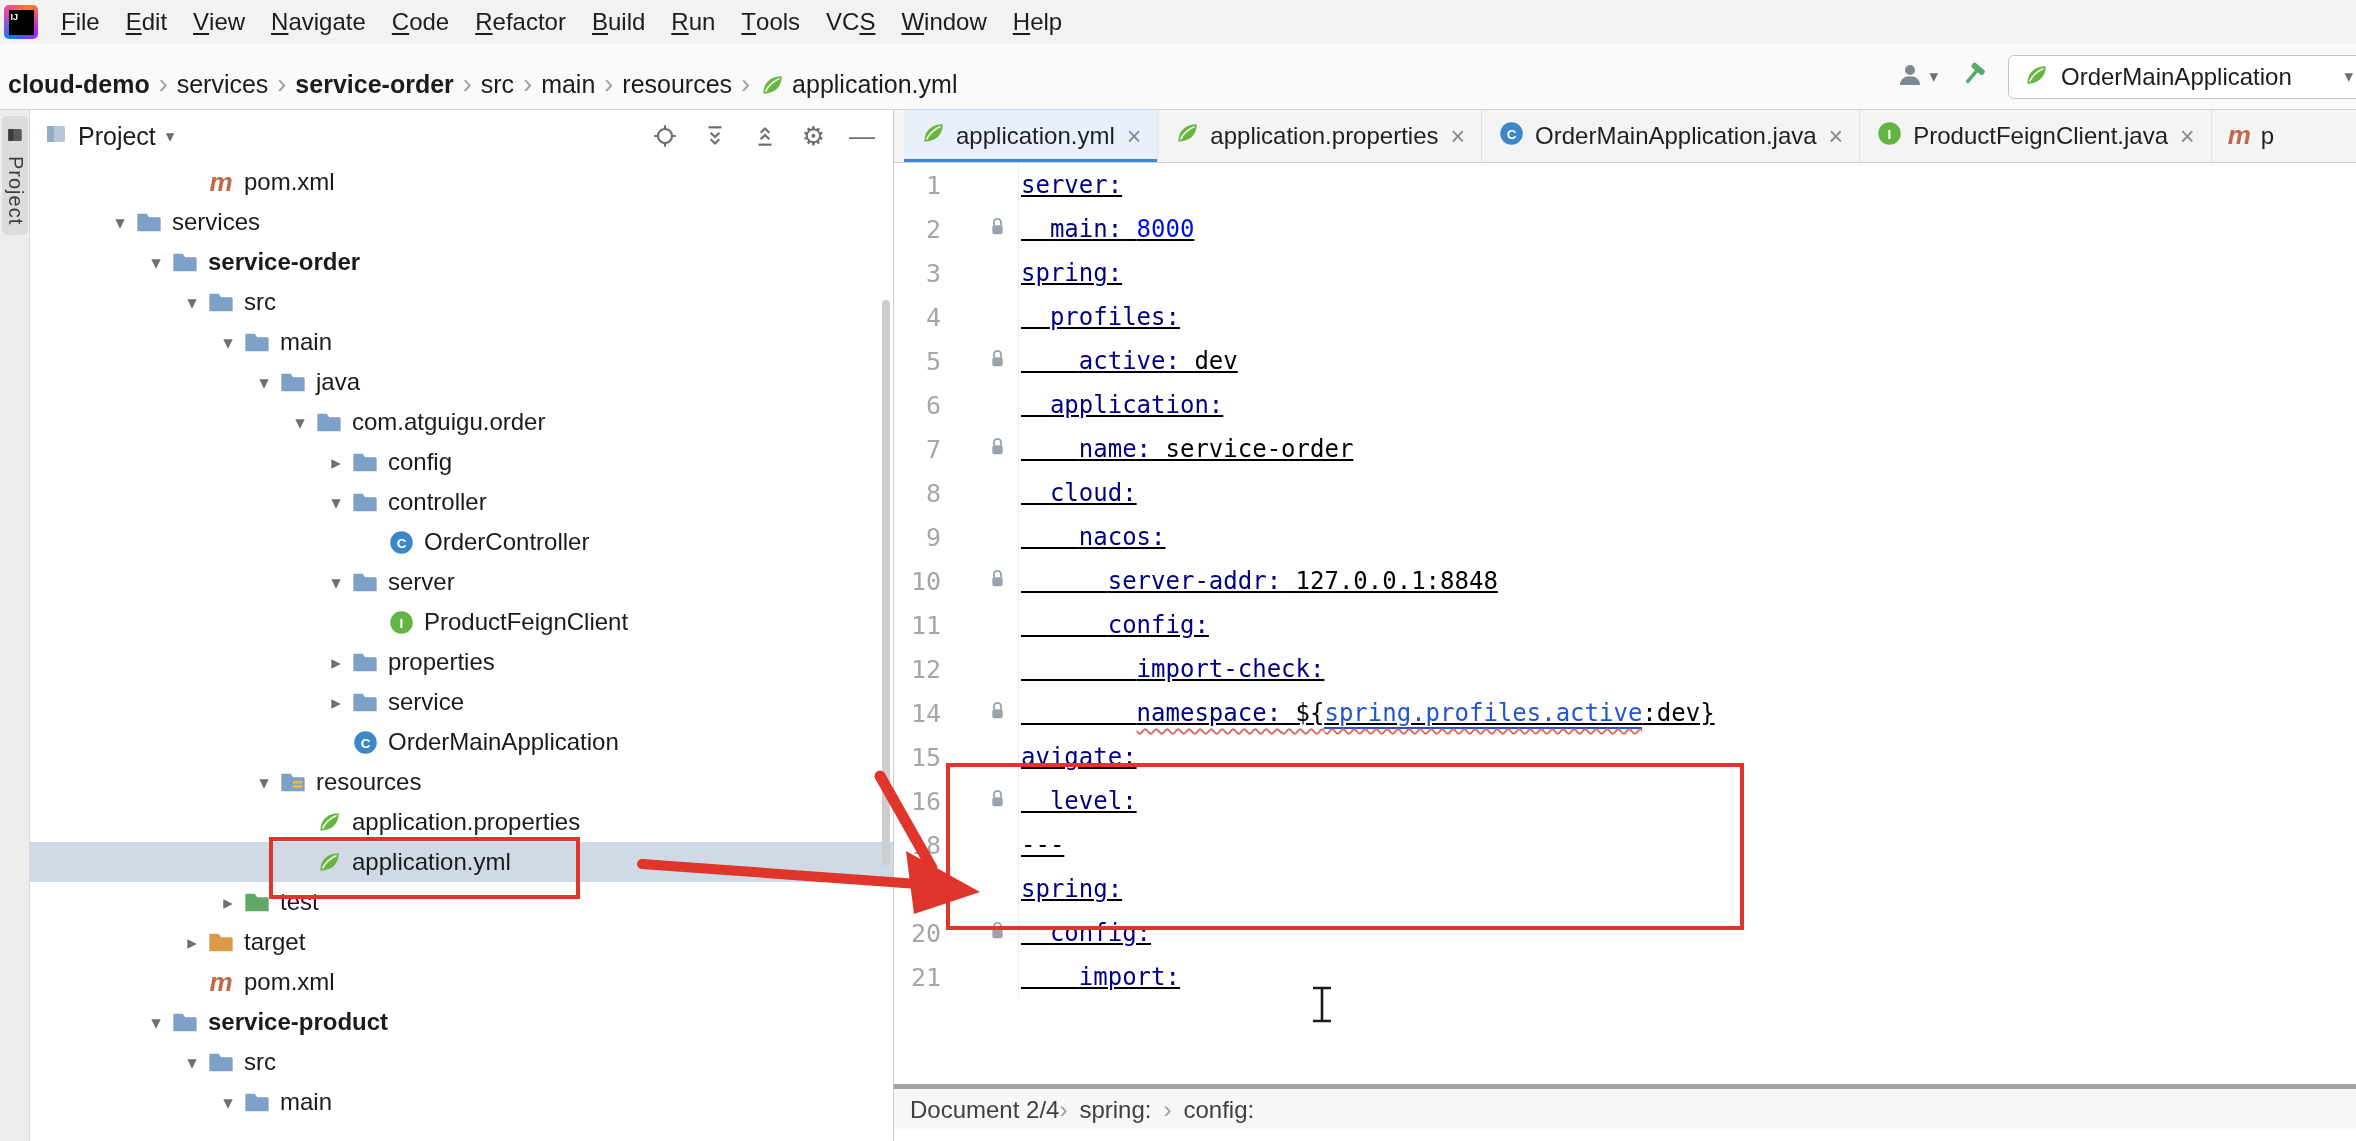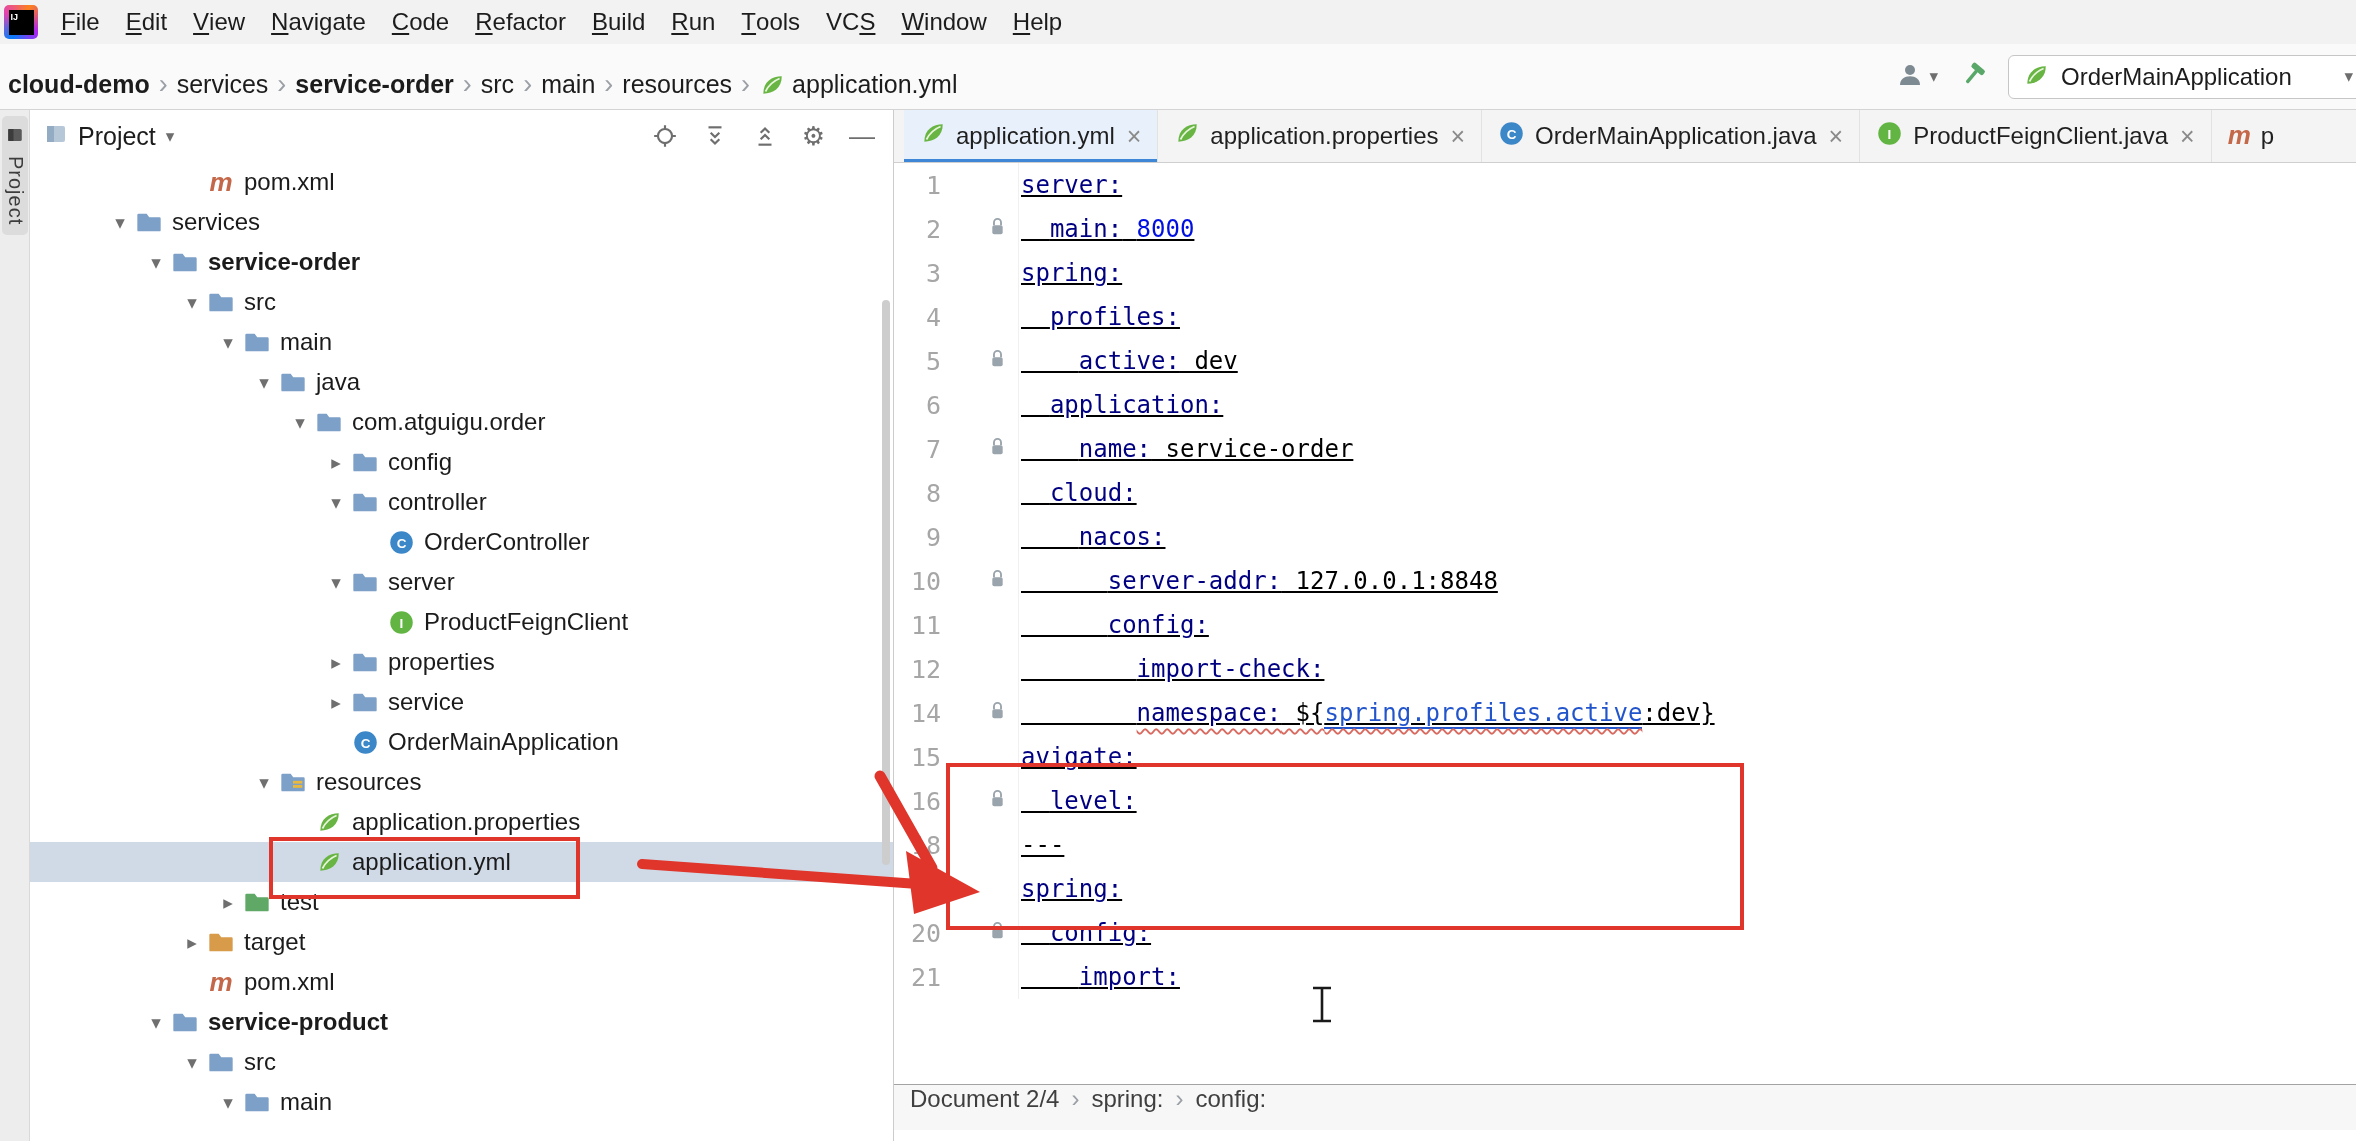--- a/index.html
+++ b/index.html
@@ -74,22 +74,22 @@
   .ln{flex:0 0 47px;text-align:right;color:var(--line_number,#A6A6A6);font-size:25px;}
   .fold-col{flex:0 0 78px;display:flex;align-items:center;justify-content:flex-end;
     padding-right:12px;align-self:stretch;border-right:1px solid #F0F0F0;}
   .code-text{font-size:24px;white-space:pre;color:#000;padding-left:2px;text-decoration:underline;}
   .tok-key{color:var(--key,#000080);}
   .tok-lit{color:var(--lit,#0010E0);}
   .tok-link{color:var(--link,#2255CC);border-bottom:2px solid var(--link,#2255CC);}
   .tok-ikey{color:var(--ikey,#000080);font-style:italic;}
   .tok-wavy{text-decoration:underline wavy #D96A60;text-decoration-thickness:2px;text-underline-offset:7px;}
 
-  .doc-bar{height:46px;flex:0 0 auto;border-top:1px solid #a3a3a3;background:#F7F7F7;
-    display:flex;align-items:flex-start;padding-left:16px;font-size:24px;color:#3F3F3F;gap:12px;}
+  .doc-bar{height:46px;flex:0 0 auto;border-top:5px solid #a3a3a3;background:#F7F7F7;
+    display:flex;align-items:center;padding-left:16px;font-size:24px;color:#3F3F3F;}
   .doc-sep{color:#9AA0A6;font-size:24px;}
   .bottom-pad{height:11px;background:#fff;flex:0 0 auto;}
 
   
   .overlay{position:absolute;left:0;top:0;width:2356px;height:1141px;z-index:60;pointer-events:none;}
 </style>
 </head>
 <body>
 
 <div id="app">

